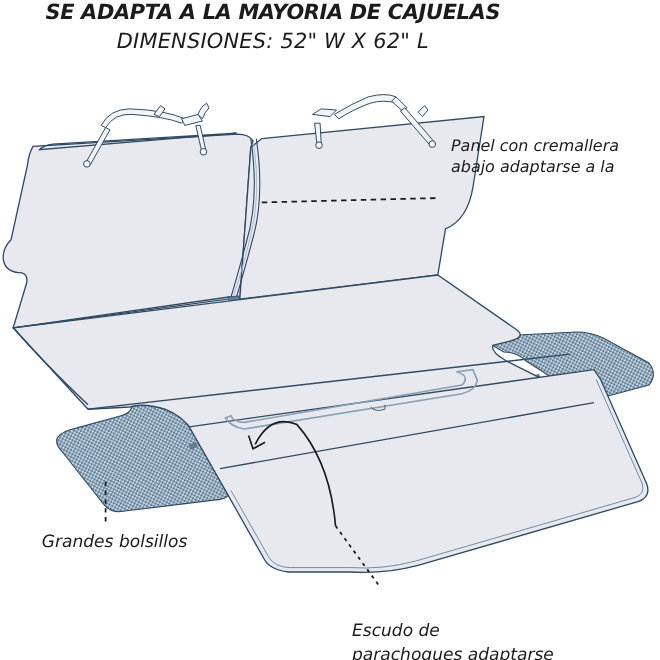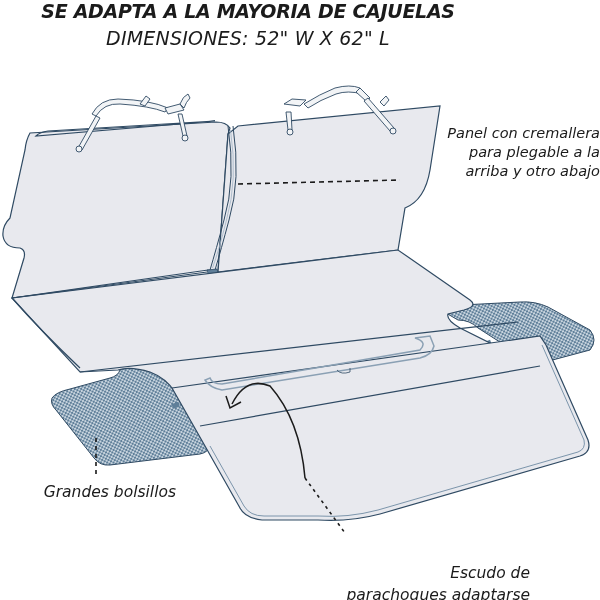--- a/index.html
+++ b/index.html
@@ -3,25 +3,25 @@
   <meta charset="utf-8">
   <style>
     html, body { margin: 0; padding: 0; background: #ffffff; }
     body { width: 600px; height: 600px; position: relative; overflow: hidden;
            font-family: "DejaVu Sans", sans-serif; color: #1b1b1b; }
     .title { position: absolute; left: 0; width: 496px; text-align: center;
              font-style: italic; margin: 0; white-space: nowrap; }
     .title-main { top: 0px; font-size: 19px; font-weight: bold; letter-spacing: -0.3px; }
     .title-sub  { top: 27px; font-size: 19px; font-weight: normal; letter-spacing: 0.2px; }
     svg.illustration { position: absolute; left: 0; top: 0; }
-    .callout { position: absolute; font-style: italic; text-align: right;
+    .callout { position: absolute; font-style: italic; text-align: left;
                font-size: 14.5px; line-height: 19px; color: #1b1b1b; }
     .callout span { display: block; white-space: nowrap; }
     .callout-zipper { left: 410px; top: 124px; width: 190px; }
-    .callout-mesh   { left: 26px;  top: 482px; width: 150px; font-size: 15.5px; line-height: 21px; }
+    .callout-mesh   { left: 38px;  top: 482px; width: 150px; font-size: 15.5px; line-height: 21px; }
     .callout-bumper { left: 320px; top: 562px; width: 210px; font-size: 15.5px; line-height: 22px; }
   </style>
 </head>
 <body>
 
 <h1 class="title title-main">SE ADAPTA A LA MAYORIA DE CAJUELAS</h1>
 <h2 class="title title-sub">DIMENSIONES: 52" W X 62" L</h2>
 
 <svg class="illustration" width="600" height="600" viewBox="0 0 600 600" xmlns="http://www.w3.org/2000/svg">
   <defs>
@@ -98,22 +98,21 @@
     <path d="M238 184 L400 180" stroke-width="1.6" stroke-dasharray="5 4"></path>
     <path d="M96 438 L96 478" stroke-width="1.6" stroke-dasharray="4 4"></path>
     <path d="M305 478 L345 533" stroke-width="1.6" stroke-dasharray="3 4"></path>
     <path d="M305 478 Q300 420 270 386 Q246 376 232 404" stroke-width="1.5"></path>
     <path d="M226 396 L230 408 L241 402" stroke-width="1.5"></path>
   </g>
 </svg>
 
 <div class="callout callout-zipper">
   <span>Panel con cremallera</span>
-  <span>para plegable a la</span>
-  <span>arriba y otro abajo</span>
+  <span>abajo adaptarse a la</span>
 </div>
 
 <div class="callout callout-mesh">
   <span>Grandes bolsillos</span>
 </div>
 
 <div class="callout callout-bumper">
   <span>Escudo de</span>
   <span>parachoques adaptarse</span>
 </div>

